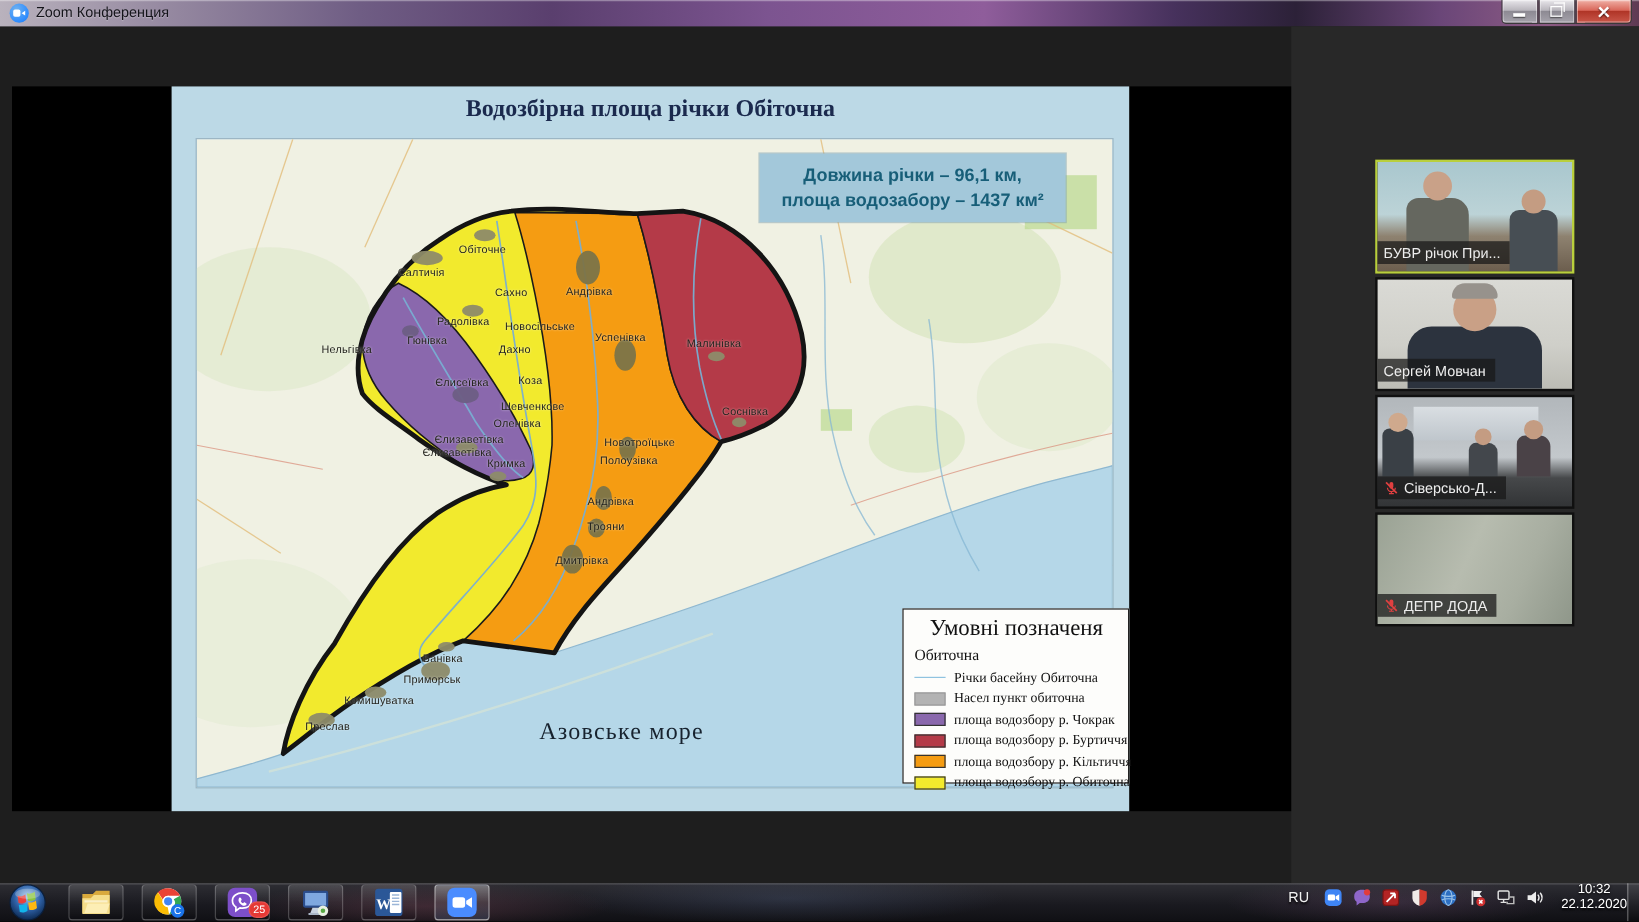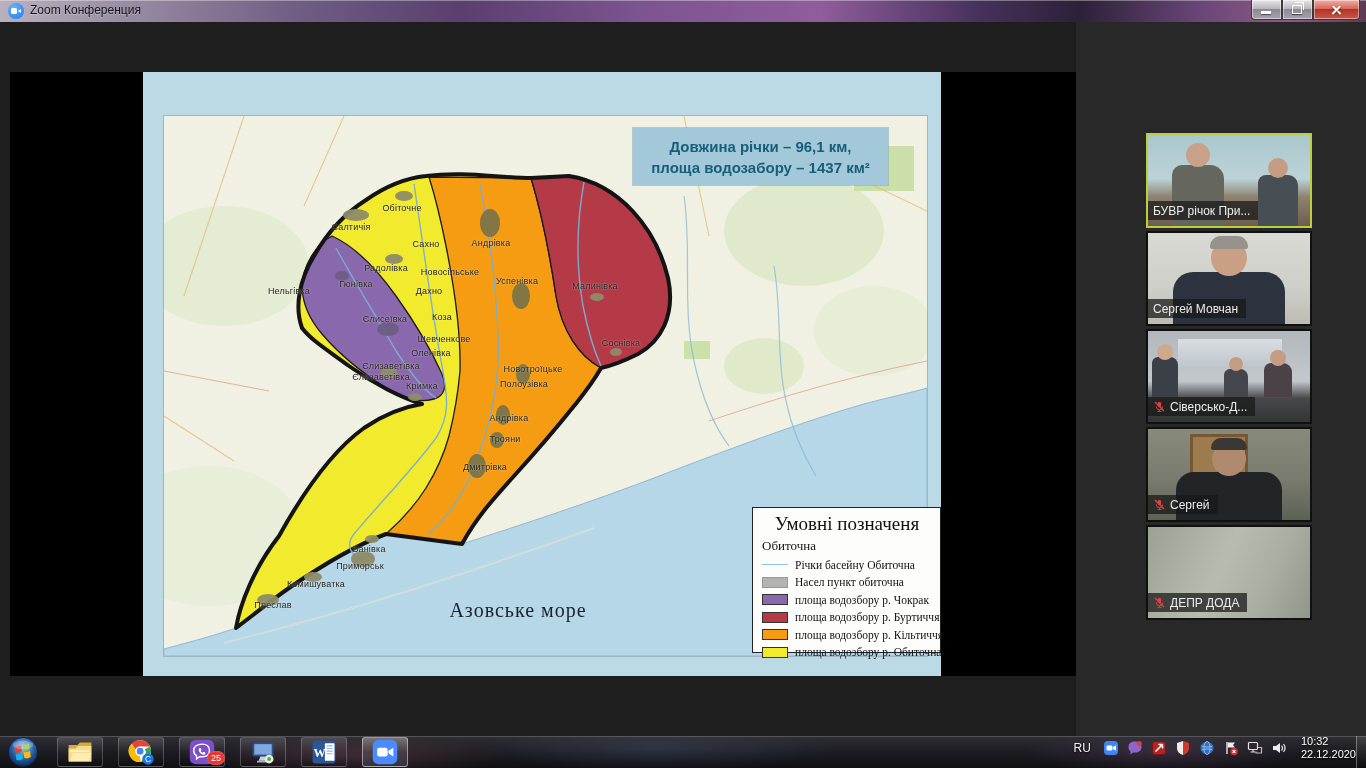--- a/index.html
+++ b/index.html
@@ -112,21 +112,21 @@
     border-color:rgba(255,255,255,.45);}
   .tb-ic{display:inline-flex;width:28px;height:28px;}
   .tb-ic svg{width:28px;height:28px;}
   .tb-start .tb-ic,.tb-start .tb-ic svg{width:34px;height:34px;}
   .badge{position:absolute;right:-1px;bottom:1px;min-width:10px;background:#e53935;color:#fff;
     font-size:9px;line-height:12px;padding:0 3px;border-radius:8px;text-align:center;border:1px solid #fff2;}
   .tray{position:absolute;right:10px;top:0;height:23px;display:flex;align-items:center;gap:8px;}
   .lang{color:#f2f2f2;font-size:12px;margin-right:4px;text-shadow:0 1px 2px #000;}
   .tray-ic{display:inline-flex;width:16px;height:16px;}
   .tray-ic svg{width:16px;height:16px;}
-  .clock{color:#fff;font-size:11px;line-height:13px;text-align:left;text-shadow:0 1px 2px #000;margin-left:6px;}
+  .clock{color:#fff;font-size:11px;line-height:13px;text-align:center;text-shadow:0 1px 2px #000;margin-left:6px;}
   .showdesk{position:absolute;right:0;top:736px;width:9px;height:32px;border-left:1px solid rgba(255,255,255,.35);
     background:linear-gradient(180deg,rgba(255,255,255,.10),rgba(0,0,0,.2));}
 </style>
 </head>
 <body>
 
 <div id="screen">
 
   <div class="titlebar">
     <span class="app-ic"></span>
@@ -173,54 +173,40 @@
             </div>
             <div class="nametag">
               <span class="micoff">
                 <svg viewBox="0 0 16 16">
                   <rect x="6" y="2" width="4" height="7" rx="2" fill="#e04040"></rect>
                   <path d="M4 8a4 4 0 0 0 8 0M8 12v2M5.5 14h5" stroke="#e04040" stroke-width="1.2" fill="none"></path>
                   <path d="M2.5 2.5l11 11" stroke="#e04040" stroke-width="1.8"></path>
                 </svg>
               </span>
               <span>Сіверсько-Д...</span>
-            </div>
-          </div>
-          <div class="thumb">
-            <div class="video scene-man-dark">
-              <div class="p p1"></div>
-            </div>
-            <div class="nametag">
-              <span class="micoff">
-                <svg viewBox="0 0 16 16">
-                  <rect x="6" y="2" width="4" height="7" rx="2" fill="#e04040"></rect>
-                  <path d="M4 8a4 4 0 0 0 8 0M8 12v2M5.5 14h5" stroke="#e04040" stroke-width="1.2" fill="none"></path>
-                  <path d="M2.5 2.5l11 11" stroke="#e04040" stroke-width="1.8"></path>
-                </svg>
-              </span>
-              <span>Сергей</span>
             </div>
           </div>
           <div class="thumb">
             <div class="video scene-blur"></div>
             <div class="nametag">
               <span class="micoff">
                 <svg viewBox="0 0 16 16">
                   <rect x="6" y="2" width="4" height="7" rx="2" fill="#e04040"></rect>
                   <path d="M4 8a4 4 0 0 0 8 0M8 12v2M5.5 14h5" stroke="#e04040" stroke-width="1.2" fill="none"></path>
                   <path d="M2.5 2.5l11 11" stroke="#e04040" stroke-width="1.8"></path>
                 </svg>
               </span>
               <span>ДЕПР ДОДА</span>
             </div>
           </div>
         </div>
     </div>
     <div class="share">
       <div class="slide">
+        <div class="slide-title">Водозбірна площа річки Обіточна</div>
 
         <div class="mapbox">
           <svg viewBox="0 0 763 540" width="763" height="540" preserveAspectRatio="none">
 
             <rect x="0" y="0" width="763" height="540" fill="#f0f1e3"></rect>
             <ellipse cx="60" cy="150" rx="85" ry="60" fill="#dce8c8" opacity=".55"></ellipse>
             <ellipse cx="45" cy="420" rx="95" ry="70" fill="#e2ecd2" opacity=".5"></ellipse>
             <ellipse cx="640" cy="115" rx="80" ry="55" fill="#d5e5ba" opacity=".6"></ellipse>
             <ellipse cx="710" cy="215" rx="60" ry="45" fill="#dde9c9" opacity=".5"></ellipse>
             <ellipse cx="600" cy="250" rx="40" ry="28" fill="#cfe3b4" opacity=".5"></ellipse>

